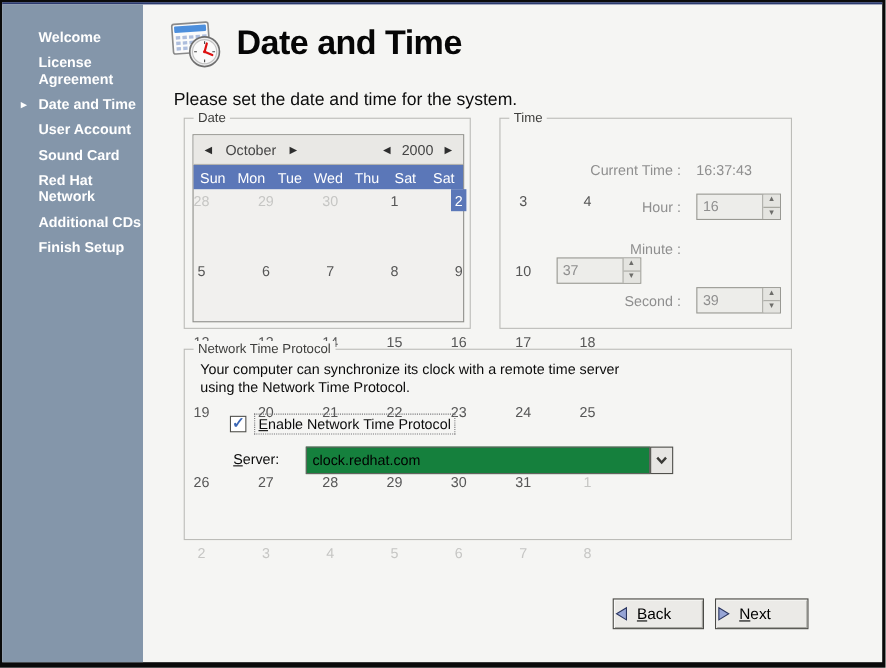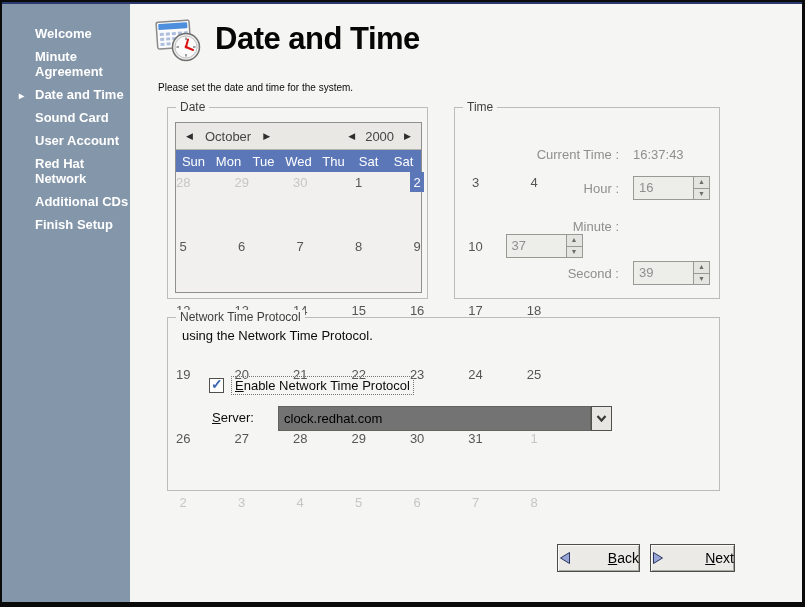--- a/index.html
+++ b/index.html
@@ -25,21 +25,21 @@
     padding:4px 0 4px 33px; line-height:15px;
   }
   .side-item .marker {
     position:absolute; left:17px; top:5px; font-size:10px; color:#ffffff;
   }
   
   .content { position:relative; flex:1; }
   .header { position:absolute; left:21px; top:8px; display:flex; align-items:center; }
   .hicon { width:54px; height:54px; display:inline-block; }
   .header h1 { font-size:31px; font-weight:bold; color:#060606; margin-left:10px; letter-spacing:-0.5px; }
-  .subtitle { position:absolute; left:28px; top:78px; font-size:10px; color:#0c0c0c; }
+  .subtitle { position:absolute; left:28px; top:78px; font-size:16px; color:#0c0c0c; }
 
   
   .fieldset { position:absolute; border:1px solid #bcbcb8; }
   .legend {
     position:absolute; top:-8px; left:8px; background:#f5f5f3; padding:0 4px;
     font-size:12px; color:#3e3e3c;
   }
   .date-fs { left:37px; top:103px; width:261px; height:192px; }
   .time-fs { left:324px; top:103px; width:266px; height:192px; }
   .ntp-fs  { left:37px; top:313px; width:553px; height:174px; }
@@ -97,52 +97,52 @@
   .checkbox .check {
     position:absolute; left:1px; top:-3px; color:#3b66b4; font-size:14px; font-weight:bold;
   }
   .cb-label {
     margin-left:7px; font-size:13px; color:#0c0c0c; border:1px dotted #77777a; padding:1px 3px;
   }
   .server-row { position:absolute; left:0; top:88px; height:25px; }
   .srv-label { position:absolute; left:44px; top:4px; font-size:13px; color:#0c0c0c; }
   .combo-entry {
     position:absolute; left:110px; top:0; width:313px; height:25px;
-    background:#737373; border:1px solid #63635f; font-size:13px; color:#000000;
+    background:#15803d; border:1px solid #63635f; font-size:13px; color:#000000;
     line-height:23px; padding-left:5px;
   }
   .combo-btn {
     position:absolute; left:423px; top:0; width:21px; height:25px;
     background:#e7e6e3; border:1px solid #50504c;
     display:flex; align-items:center; justify-content:center;
   }
 
   
   .btn {
     position:absolute; top:540px; height:28px; background:#ebeae7;
     border:1px solid #4c4c48;
     box-shadow: inset 1px 1px 0 #fbfbfa, inset -1px -1px 0 #a8a8a2;
-    display:flex; align-items:center; justify-content:space-between; gap:7px;
+    display:flex; align-items:center; justify-content:flex-start; gap:7px;
     font-size:14px; color:#000000;
   }
   .btn.back { left:427px; width:83px; }
   .btn.next { left:520px; width:85px; }
   u { text-decoration:underline; }
 </style>
 </head>
 <body>
 
 <div class="window">
 
   <div class="sidebar" id="sidebar-list">
       <div class="side-item"><span>Welcome</span></div>
-      <div class="side-item"><span>Minute Agreement</span></div>
+      <div class="side-item"><span>License Agreement</span></div>
       <div class="side-item"><span class="marker">▸</span><span>Date and Time</span></div>
+      <div class="side-item"><span>User Account</span></div>
       <div class="side-item"><span>Sound Card</span></div>
-      <div class="side-item"><span>User Account</span></div>
       <div class="side-item"><span>Red Hat Network</span></div>
       <div class="side-item"><span>Additional CDs</span></div>
       <div class="side-item"><span>Finish Setup</span></div>
     </div>
 
   <div class="content">
 
     <div class="header">
       <span class="hicon">
         <svg width="54" height="54" viewBox="0 0 54 54">
@@ -287,20 +287,21 @@
                 <div class="spin-btn">▼</div>
               </div>
             </div>
           </div>
         </div>
     </div>
 
     <div class="fieldset ntp-fs">
       <span class="legend">Network Time Protocol</span>
       <div class="desc">
+        <div>Your computer can synchronize its clock with a remote time server</div>
         <div>using the Network Time Protocol.</div>
       </div>
       <div class="cb-row">
         <span class="checkbox">
           <span class="check">✓</span>
         </span>
         <span class="cb-label"><u>E</u>nable Network Time Protocol</span>
       </div>
       <div class="server-row">
         <span class="srv-label"><u>S</u>erver:</span>

